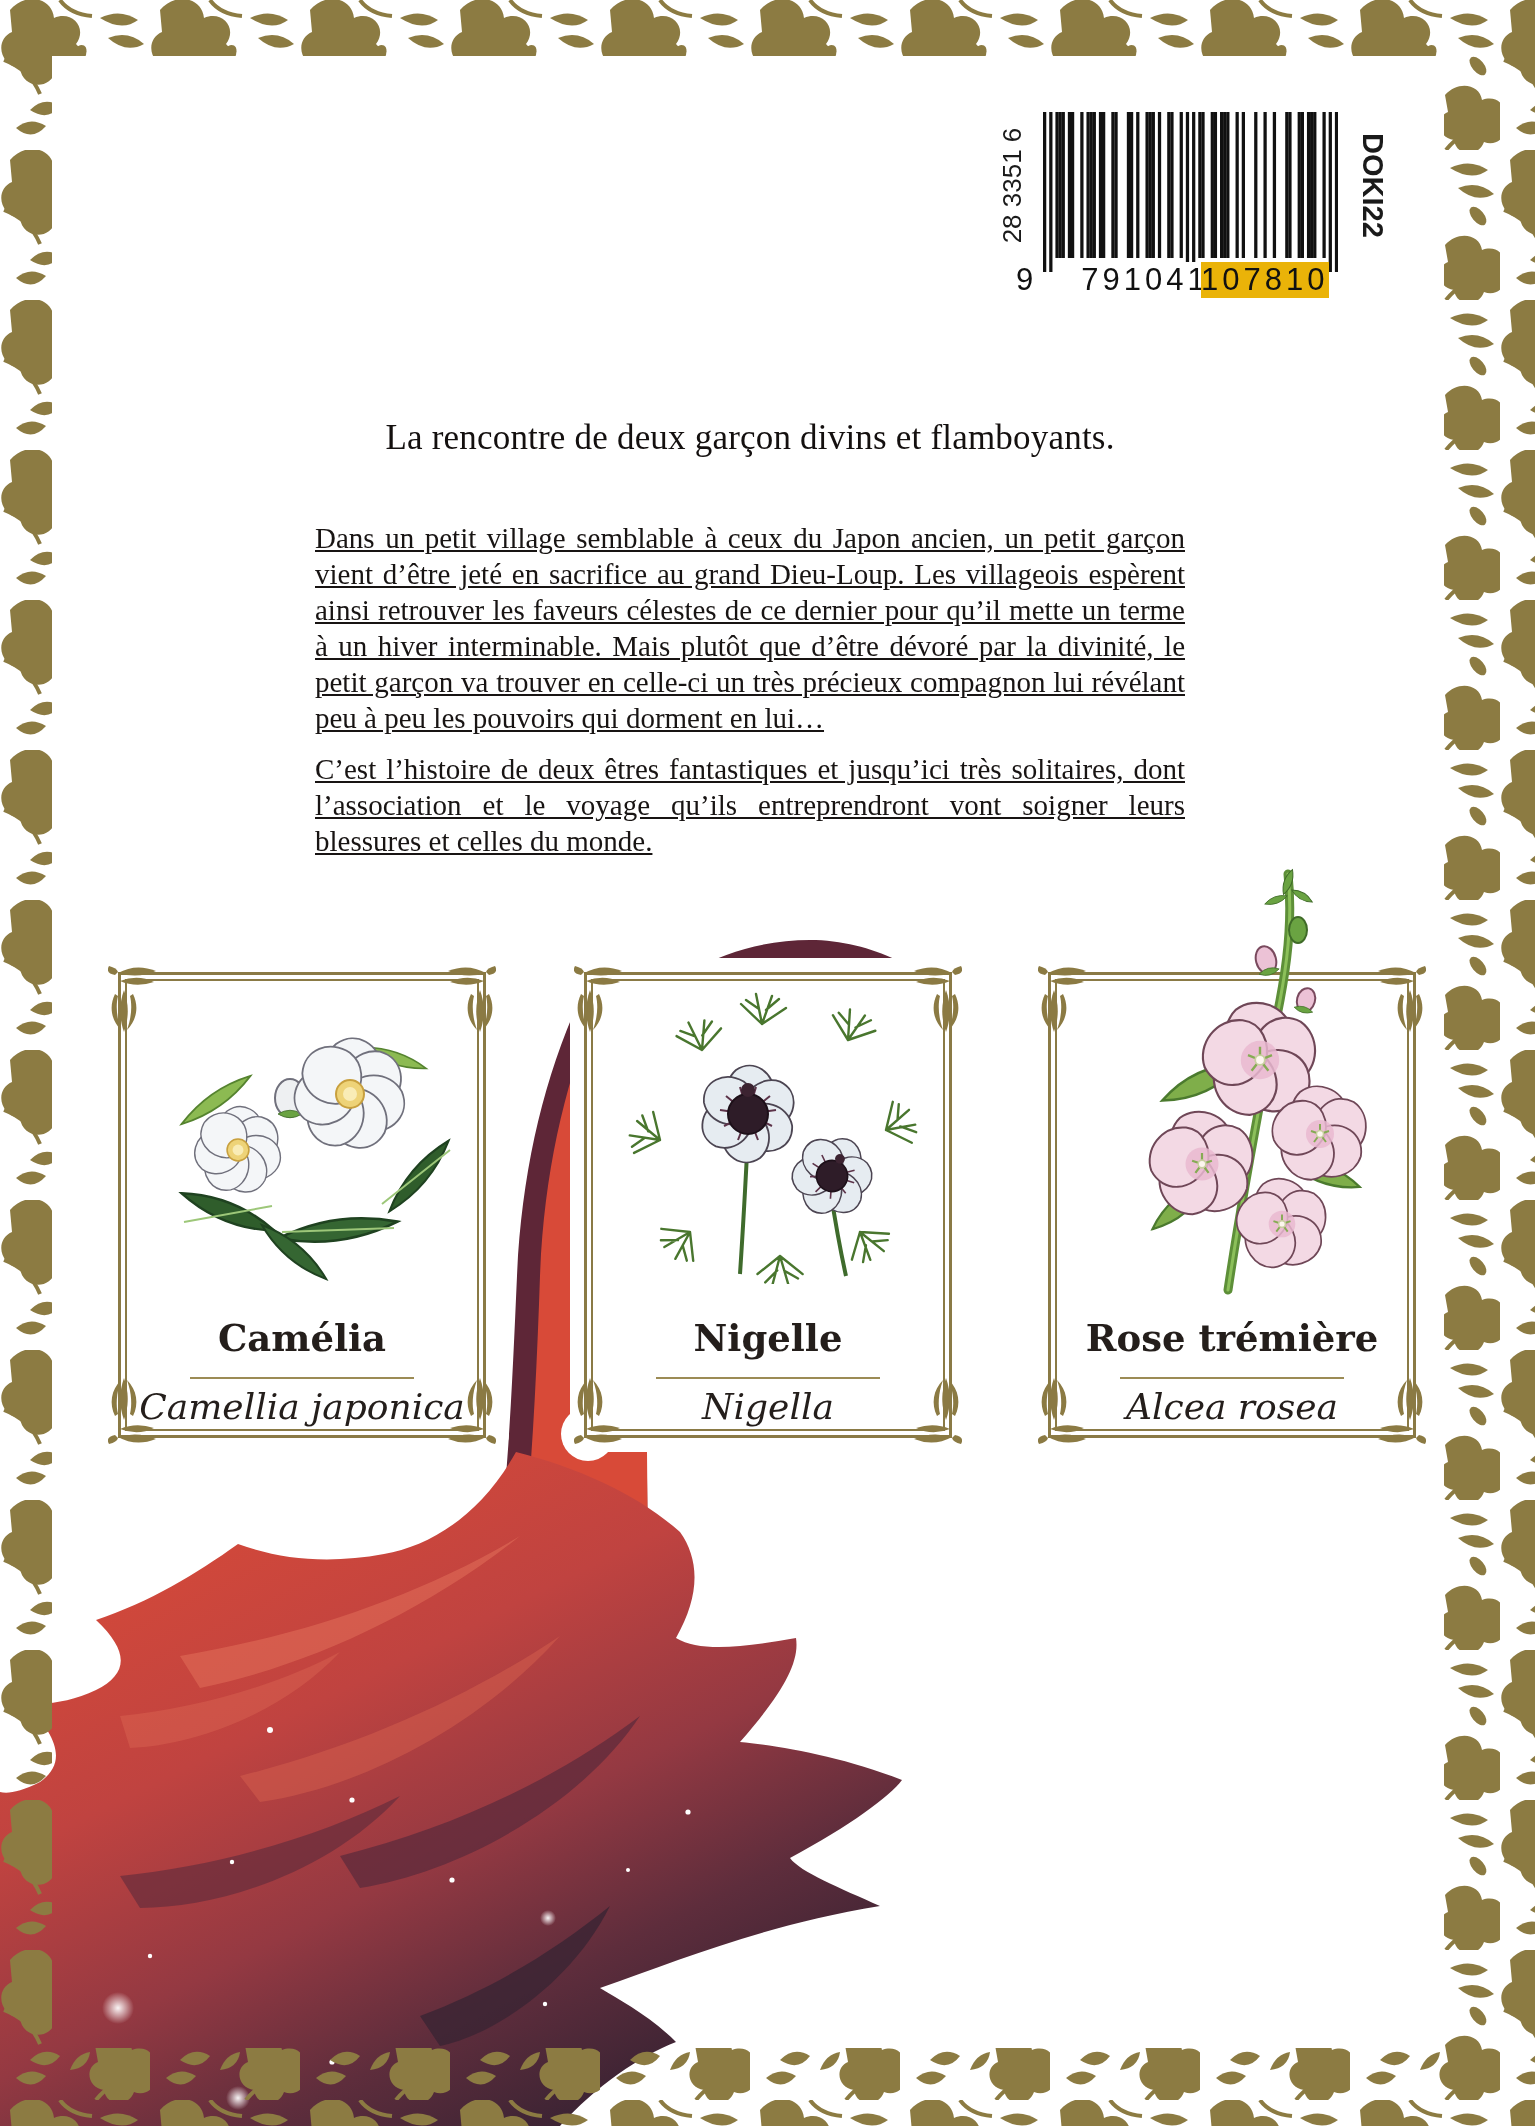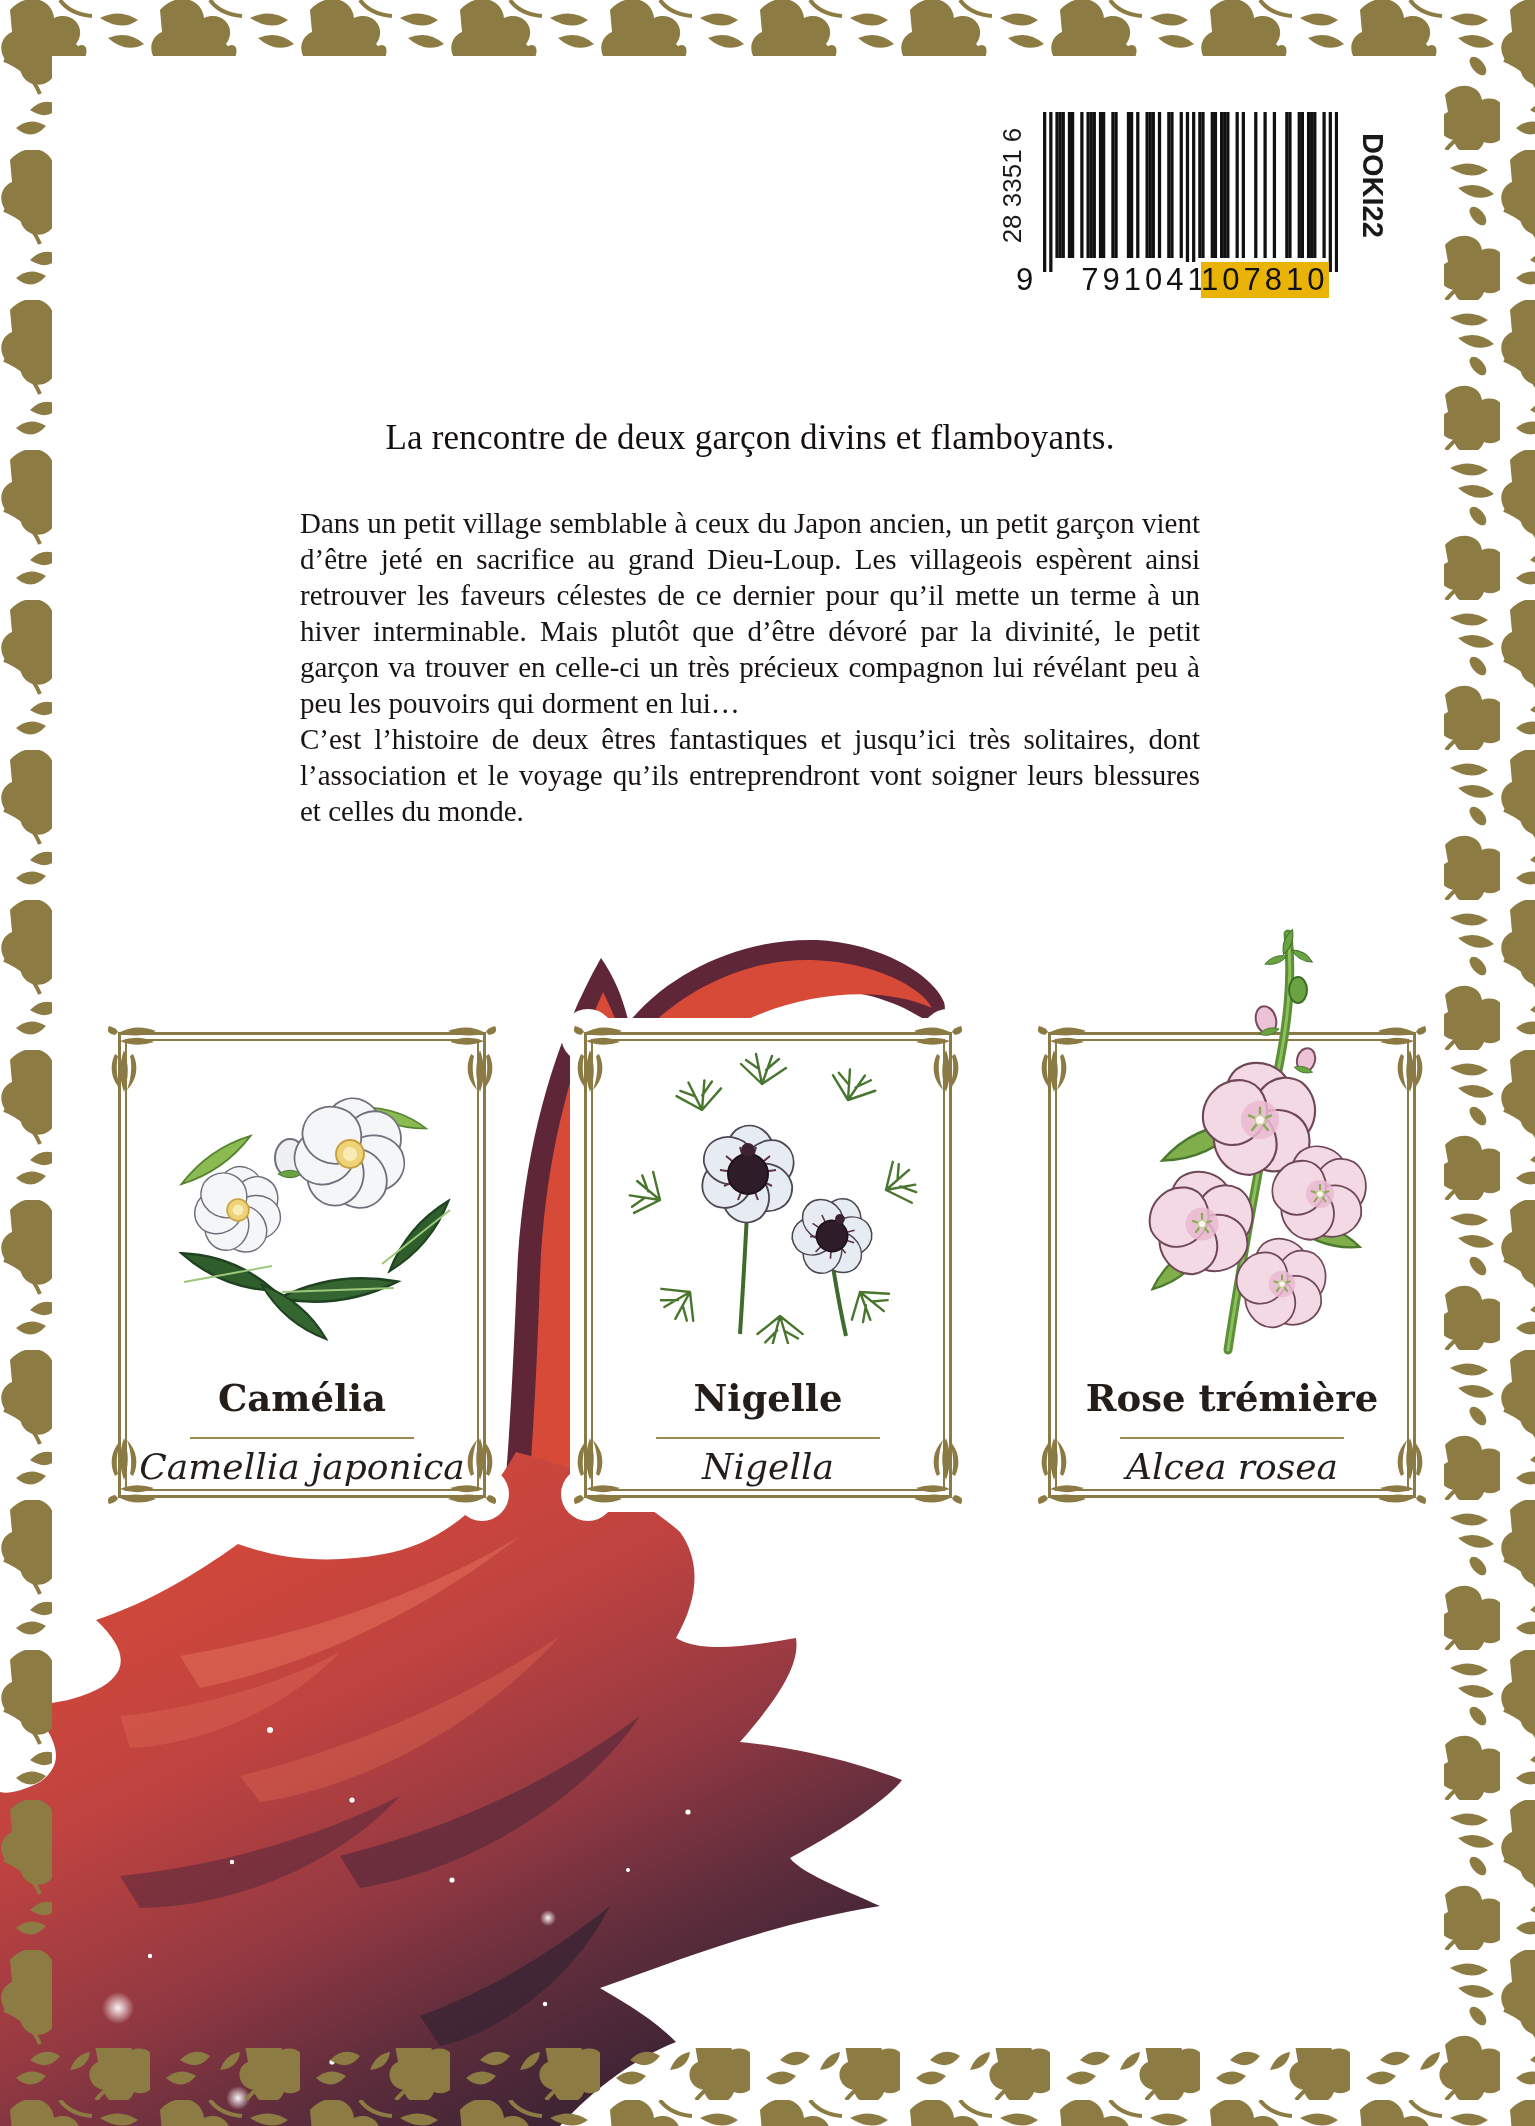--- a/index.html
+++ b/index.html
@@ -22,27 +22,27 @@
              font-size:26px;color:#1a1a1a;z-index:1;}
   .code-right{position:absolute;left:1307px;top:169px;width:130px;text-align:center;
              transform:rotate(90deg);font-family:"Liberation Sans","DejaVu Sans",sans-serif;
              font-size:29px;font-weight:bold;color:#1a1a1a;z-index:1;}
 
   
   .tagline{position:absolute;left:300px;top:418px;width:900px;text-align:center;
            font-size:35px;letter-spacing:.2px;color:#14100f;z-index:1;}
   .synopsis{position:absolute;left:300px;top:505px;width:900px;z-index:1;
             font-size:29px;line-height:36px;text-align:justify;color:#181413;}
-  .synopsis p{margin:0;}
+  .synopsis p{margin:15px;text-decoration:underline;}
 
   
   .flame-svg{position:absolute;left:0;top:896px;z-index:2;pointer-events:none;}
 
   
-  .card{position:absolute;top:1018px;width:396px;height:494px;background:#fff;border-radius:10px;z-index:3;}
+  .card{position:absolute;top:958px;width:396px;height:494px;background:#fff;border-radius:10px;z-index:3;}
   .card-1{left:104px;} .card-2{left:570px;} .card-3{left:1034px;}
   .bump{position:absolute;width:54px;height:54px;border-radius:50%;background:#fff;}
   .bump.tl{left:-9px;top:-9px;} .bump.tr{right:-9px;top:-9px;}
   .bump.bl{left:-9px;bottom:-9px;} .bump.br{right:-9px;bottom:-9px;}
   .frame{position:absolute;inset:14px;border:3px solid #8a7a45;}
   .frame-inner{position:absolute;inset:4px;border:2px solid #8a7a45;}
   .orn{position:absolute;width:52px;height:78px;}
   .orn.tl{left:4px;top:2px;}
   .orn.tr{right:4px;top:2px;transform:scaleX(-1);}
   .orn.bl{left:4px;bottom:2px;transform:scaleY(-1);}

